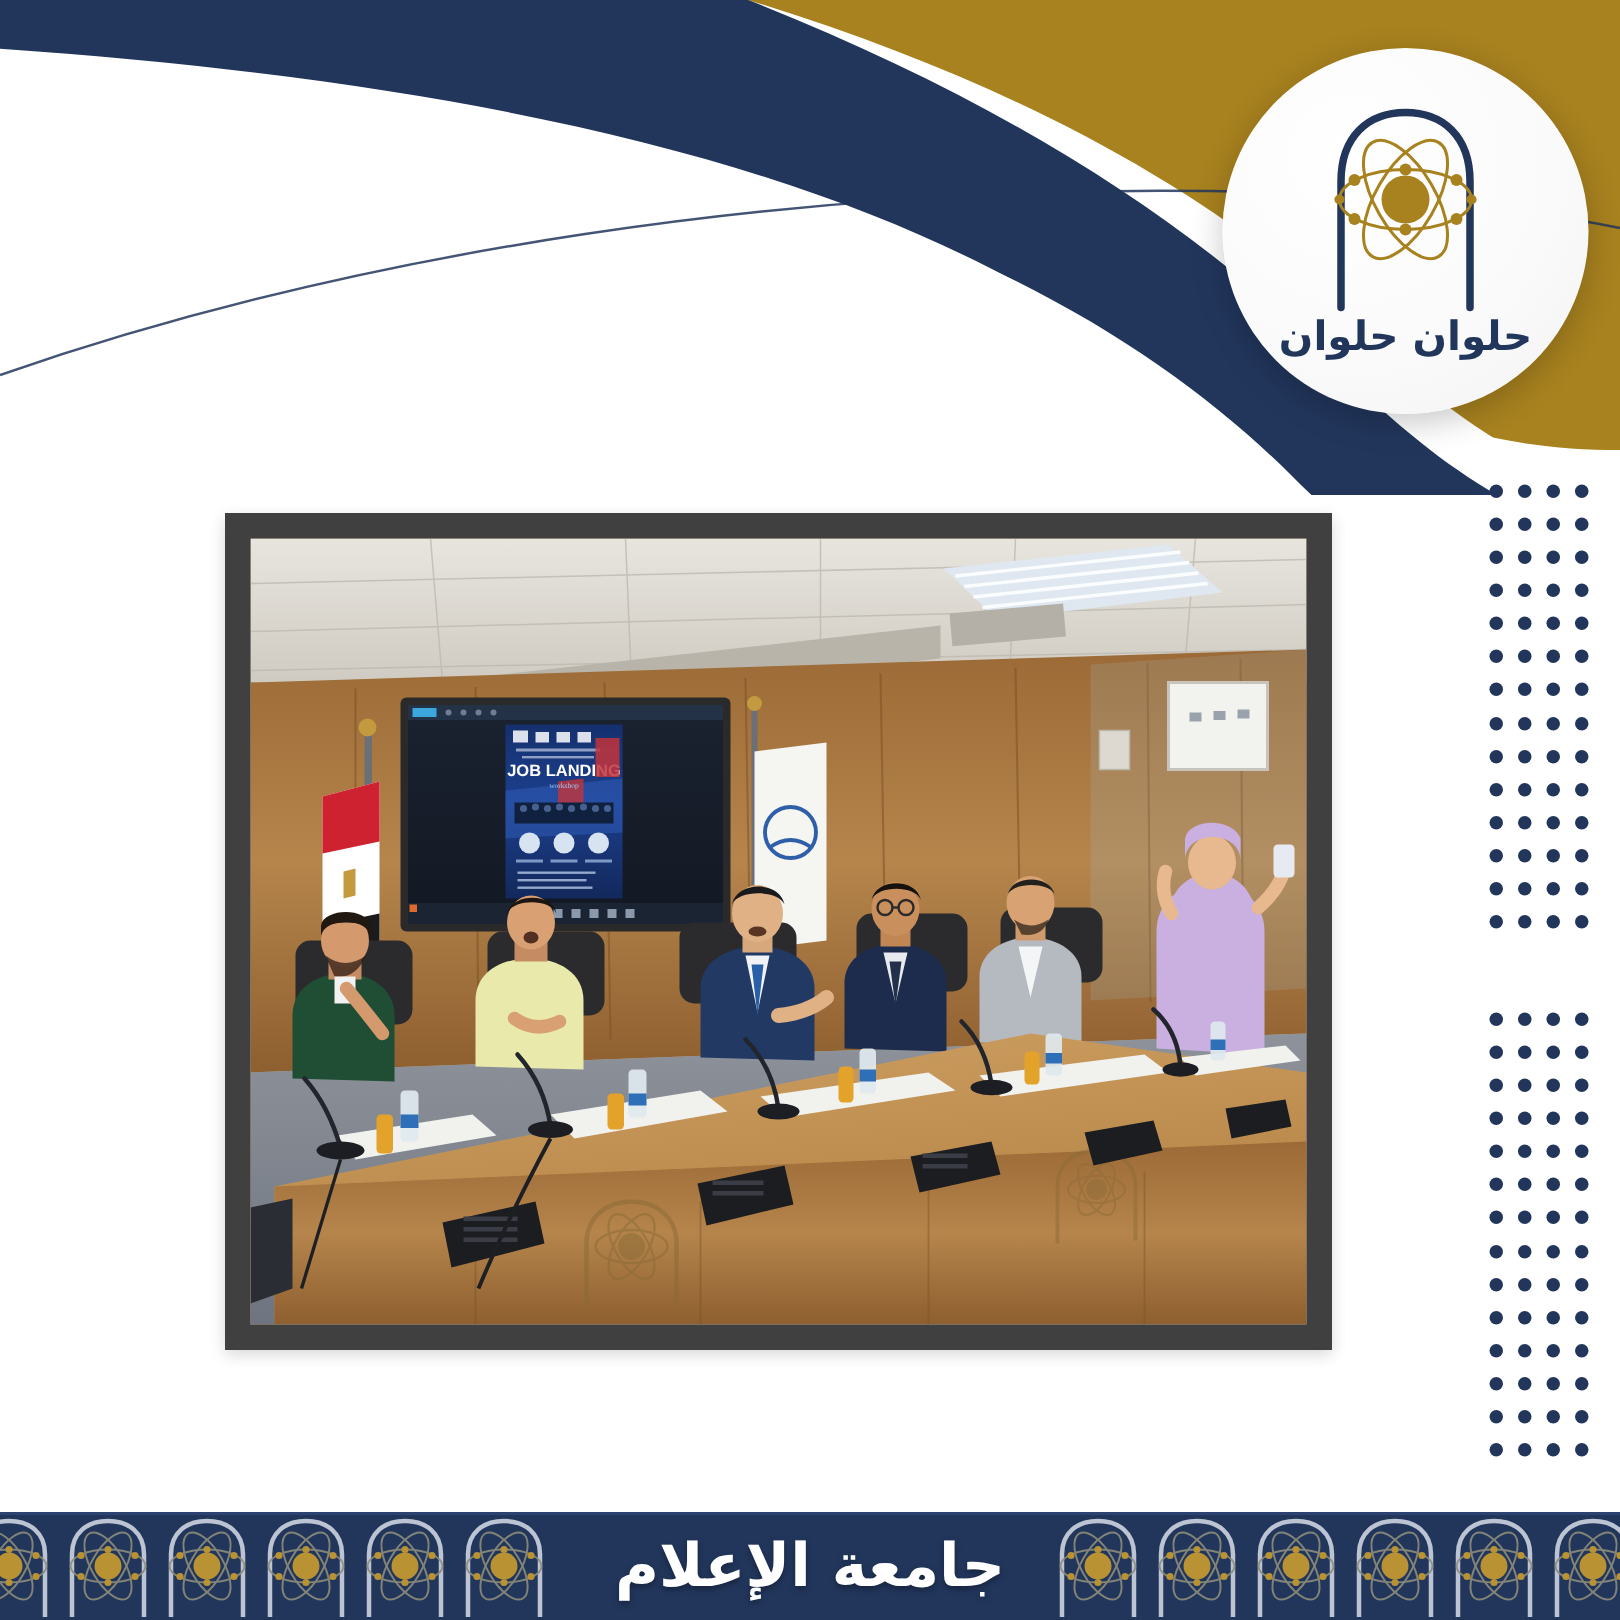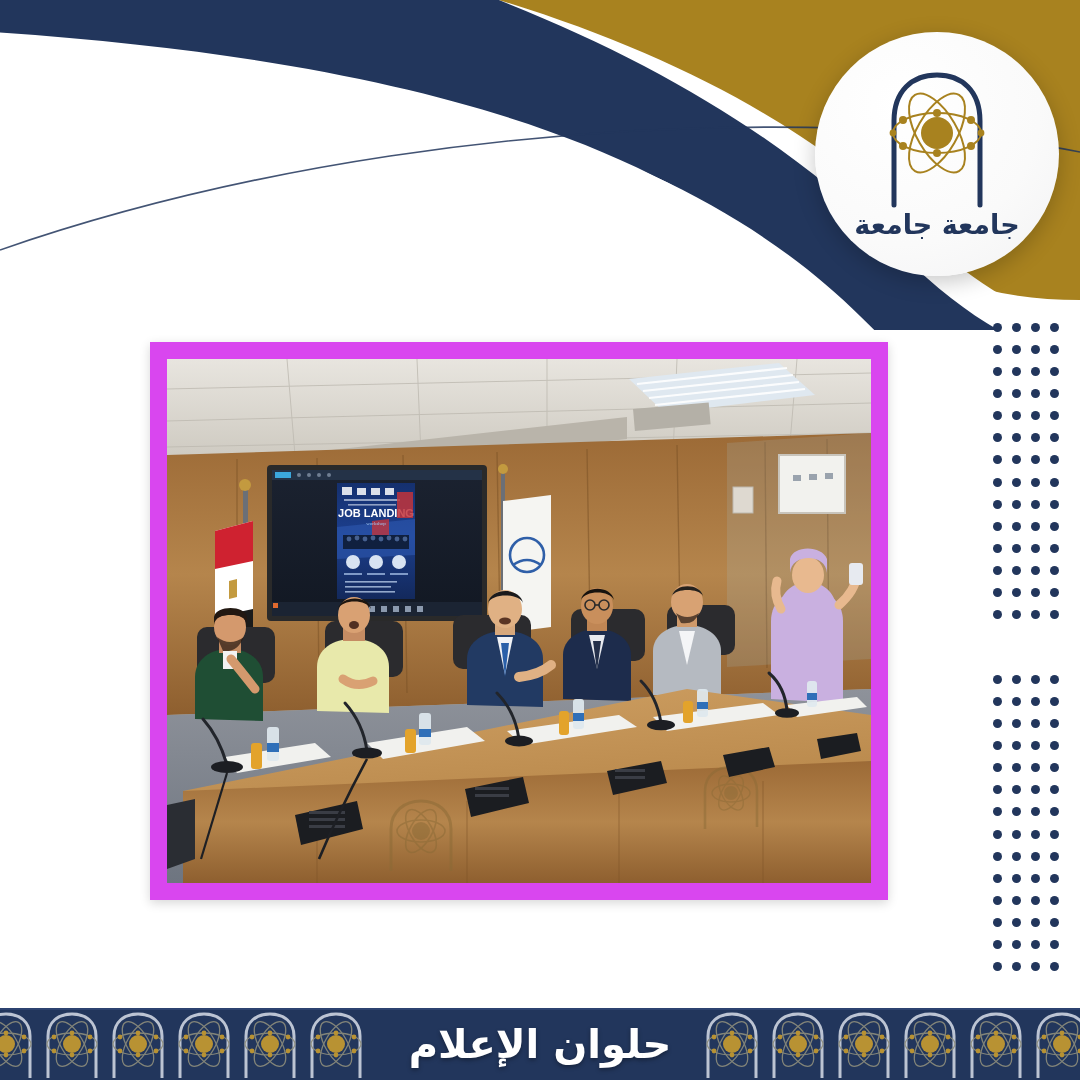--- a/index.html
+++ b/index.html
@@ -28,21 +28,21 @@
   
   .dotgrid{position:absolute;display:grid;grid-template-columns:repeat(4,1fr);}
   .dotgrid .dot{width:9px;height:9px;border-radius:50%;background:#22365c;
     justify-self:center;align-self:center;}
   #dotgrid-top{left:988px;top:316px;width:76px;height:310px;grid-template-rows:repeat(14,1fr);}
   #dotgrid-bottom{left:988px;top:668px;width:76px;height:310px;grid-template-rows:repeat(14,1fr);}
 
   
   .photo-frame{
     position:absolute;left:150px;top:342px;width:738px;height:558px;
-    background:#d946ef;padding:17px;box-sizing:border-box;
+    background:#404040;padding:17px;box-sizing:border-box;
     box-shadow:0 3px 10px rgba(0,0,0,.16);
   }
   .photo-inner{position:relative;width:100%;height:100%;overflow:hidden;background:#b9a286;}
   .photo-inner svg{display:block;width:100%;height:100%;}
 
   
   .bottom-banner{
     position:absolute;left:0;bottom:0;width:1080px;height:72px;background:#22365c;
     display:flex;align-items:center;justify-content:center;overflow:hidden;
   }
@@ -99,21 +99,21 @@
         <circle cx="51" cy="55" r="4"></circle>
           <circle cx="119" cy="81" r="4"></circle>
         <circle cx="51" cy="81" r="4"></circle>
           <circle cx="119" cy="55" r="4"></circle>
         <circle cx="41" cy="68" r="3.4"></circle>
           <circle cx="129" cy="68" r="3.4"></circle>
       </g>
 
       <circle cx="85" cy="68" r="16" fill="#a8821f"></circle>
     </svg>
-    <div class="logo-ar" style="color:#22365c;font-size:27px;font-weight:bold;direction:rtl;font-family:'DejaVu Sans','Liberation Sans',sans-serif;letter-spacing:1px;">جامعة جامعة</div>
+    <div class="logo-ar" style="color:#22365c;font-size:27px;font-weight:bold;direction:rtl;font-family:'DejaVu Sans','Liberation Sans',sans-serif;letter-spacing:1px;">حلوان حلوان</div>
   </div>
 
   <div class="dotgrid" id="dotgrid-top">
       <span class="dot" style="background: rgb(34, 54, 92);"></span>
       <span class="dot" style="background: rgb(34, 54, 92);"></span>
       <span class="dot" style="background: rgb(34, 54, 92);"></span>
       <span class="dot" style="background: rgb(34, 54, 92);"></span>
       <span class="dot" style="background: rgb(34, 54, 92);"></span>
       <span class="dot" style="background: rgb(34, 54, 92);"></span>
       <span class="dot" style="background: rgb(34, 54, 92);"></span>
@@ -601,21 +601,21 @@
         </g>
       </defs>
       <use href="#archatom" x="-24" y="0"></use>
         <use href="#archatom" x="42" y="0"></use>
       <use href="#archatom" x="108" y="0"></use>
         <use href="#archatom" x="174" y="0"></use>
       <use href="#archatom" x="240" y="0"></use>
         <use href="#archatom" x="306" y="0"></use>
     </svg>
 
-    <div class="banner-title">حلوان الإعلام</div>
+    <div class="banner-title">جامعة الإعلام</div>
 
     <svg class="banner-pattern right" width="400" height="72" viewBox="0 0 400 72">
       <use href="#archatom" x="22" y="0"></use>
         <use href="#archatom" x="88" y="0"></use>
       <use href="#archatom" x="154" y="0"></use>
         <use href="#archatom" x="220" y="0"></use>
       <use href="#archatom" x="286" y="0"></use>
         <use href="#archatom" x="352" y="0"></use>
     </svg>
   </div>

